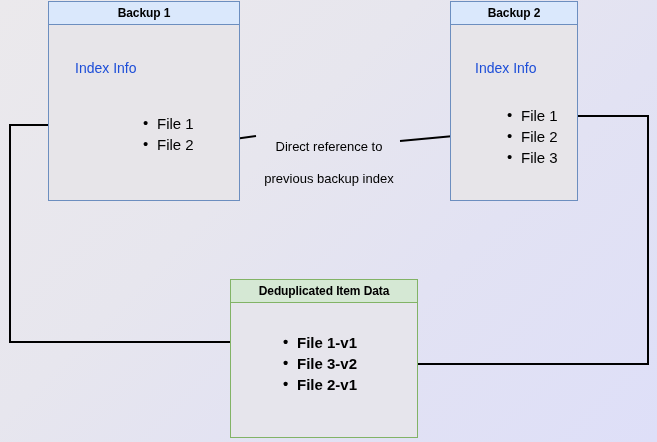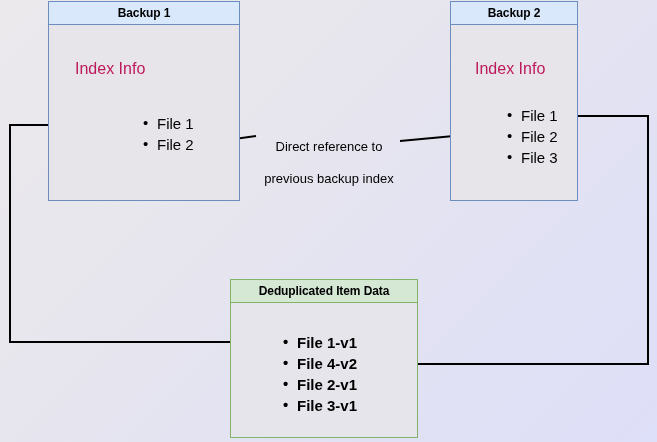--- a/index.html
+++ b/index.html
@@ -60,22 +60,22 @@
     border: 1px solid #82b366;
   }
   .green .node-body {
     background: #e6e5ec;
     border: 1px solid #82b366;
     border-top: none;
   }
 
   .index-label {
     position: absolute;
-    font-size: 16px;
-    color: #be185d;
+    font-size: 14px;
+    color: #1d4ed8;
     white-space: nowrap;
   }
 
   ul.file-list {
     position: absolute;
     margin: 0;
     padding: 0 0 0 14px;
     list-style: none;
   }
   ul.file-list li {
@@ -159,23 +159,22 @@
         <li>File 3</li>
       </ul>
     </div>
   </div>
 
   <div class="node green" style="left:230px; top:279px; width:188px; height:159px;">
     <div class="node-header">Deduplicated Item Data</div>
     <div class="node-body">
       <ul class="file-list" style="left:38px; top:29px;font-weight:bold;">
         <li>File 1-v1</li>
-        <li>File 4-v2</li>
+        <li>File 3-v2</li>
         <li>File 2-v1</li>
-        <li>File 3-v1</li>
       </ul>
     </div>
   </div>
 
   <div class="caption" style="left:245px; top:123px; width:168px;">
     <div>Direct reference to</div>
     <div>previous backup index</div>
   </div>
 
 </div>

